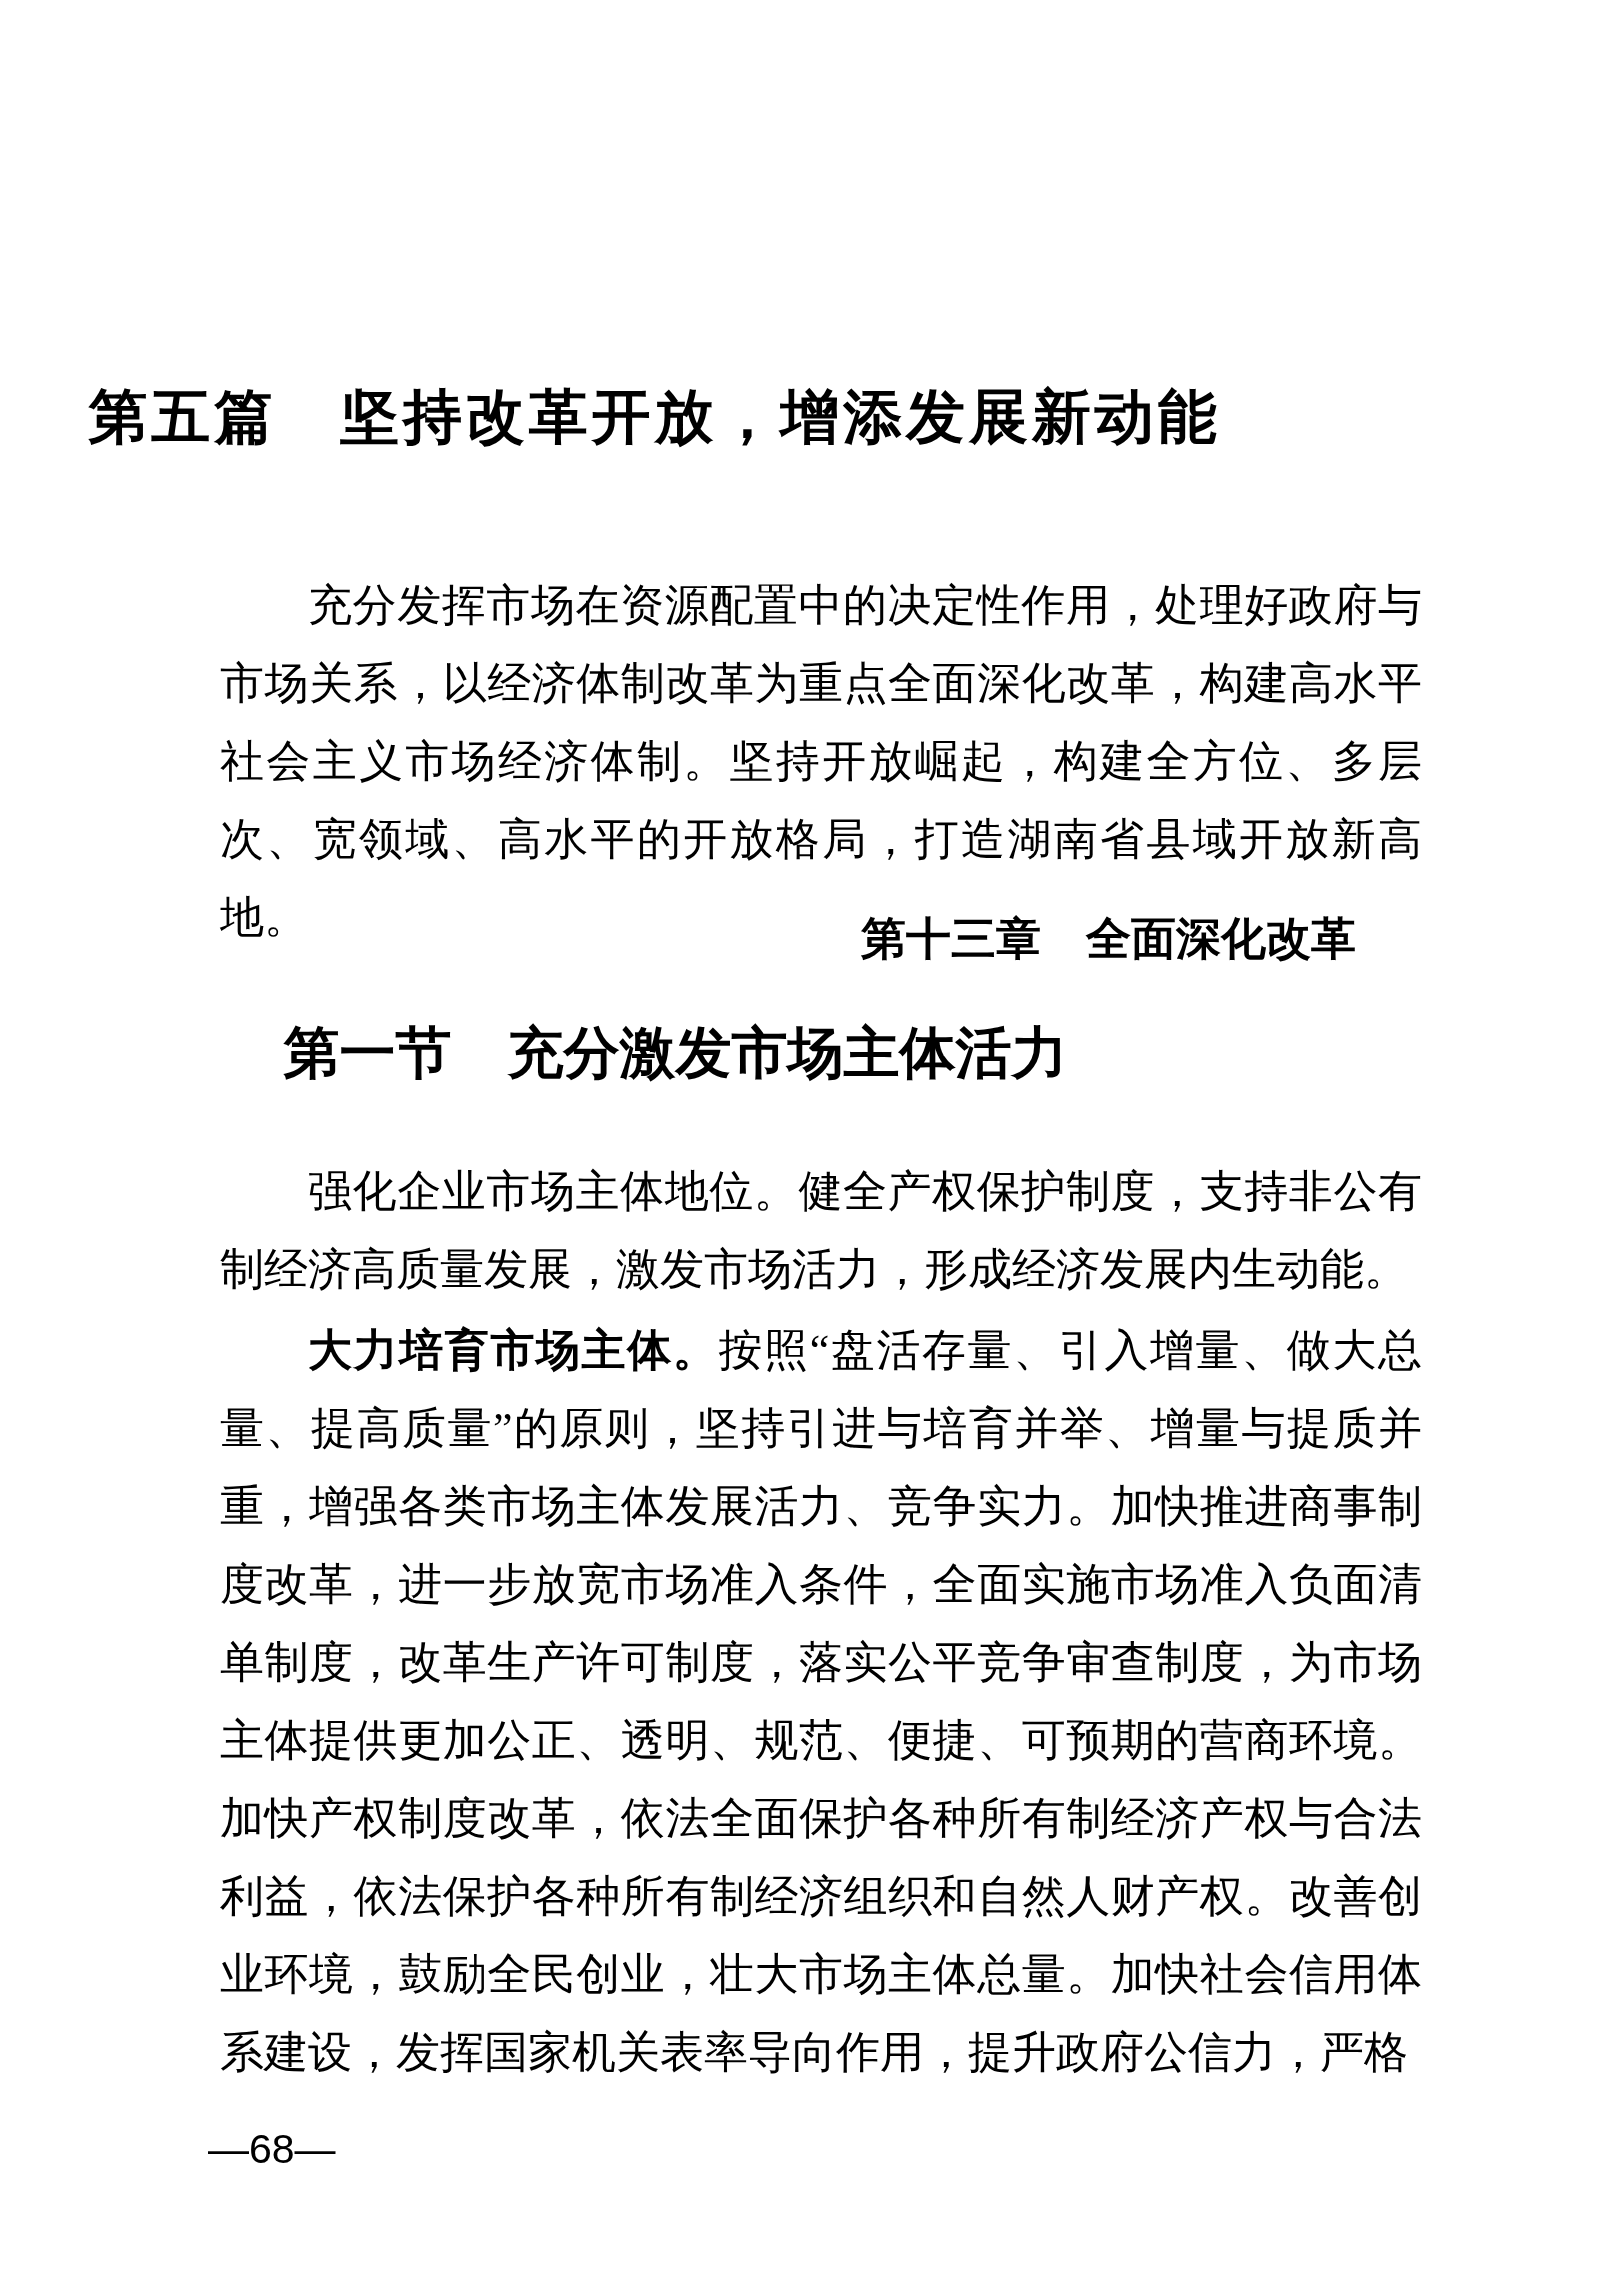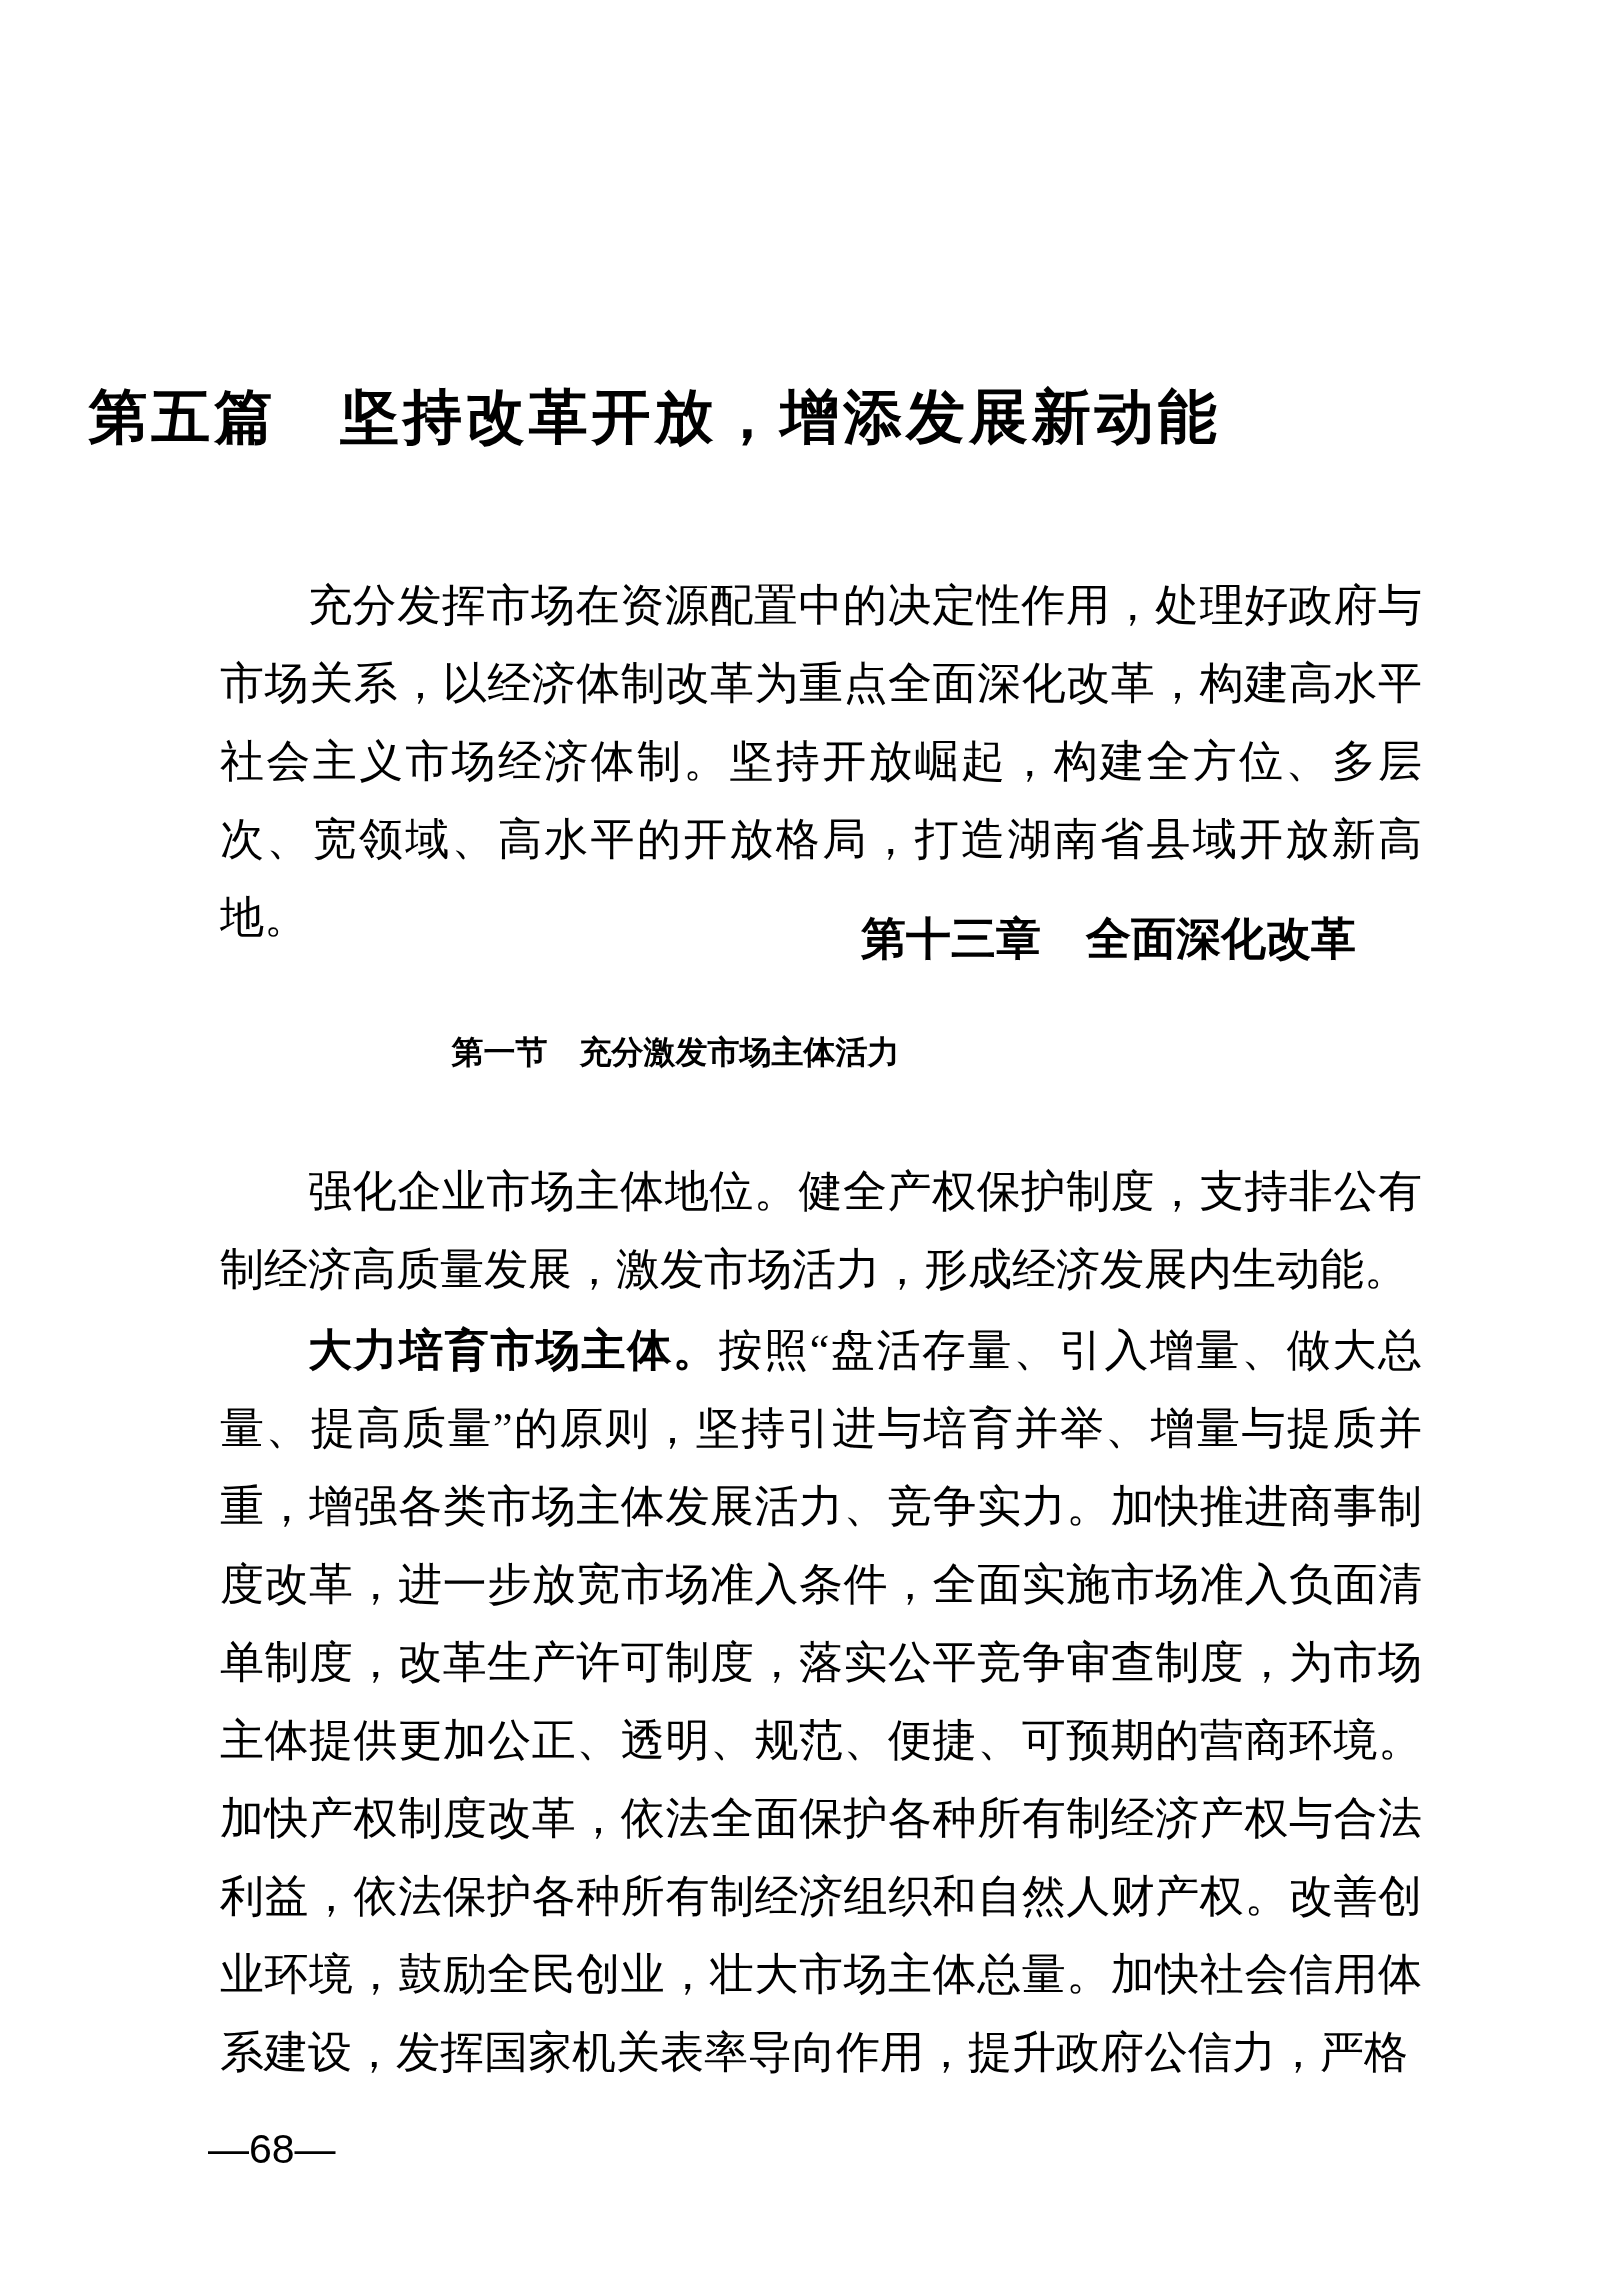--- a/index.html
+++ b/index.html
@@ -55,21 +55,21 @@
     font-weight: 700;
     font-family: "Liberation Serif", "DejaVu Serif", serif;
     margin: 0;
   }
   .section-heading {
     position: absolute;
     top: 1017px;
     left: 0;
     width: 1351px;
     text-align: center;
-    font-size: 32px;
+    font-size: 56px;
     line-height: 71px;
     font-weight: 700;
     font-family: "Liberation Sans", "DejaVu Sans", sans-serif;
     margin: 0;
   }
   .lead-bold {
     font-family: "Liberation Sans", "DejaVu Sans", sans-serif;
     font-weight: 700;
   }
   .page-number {

